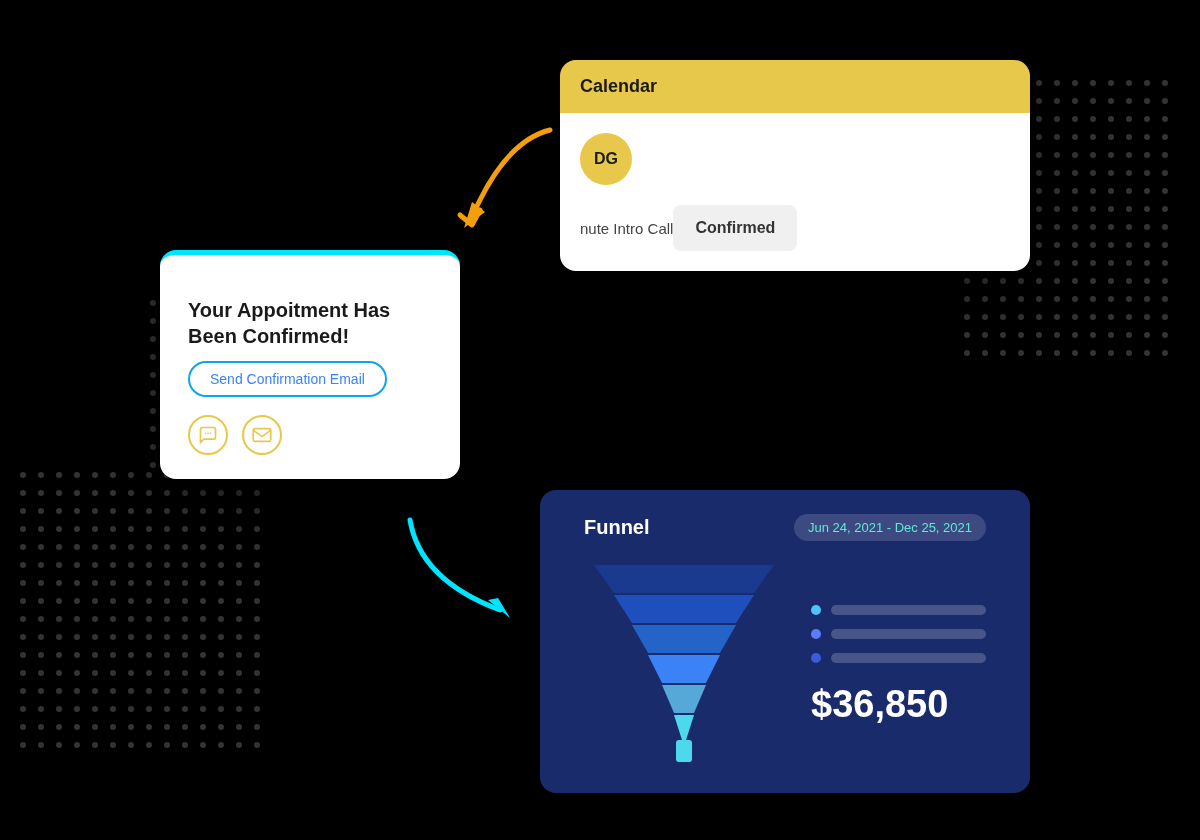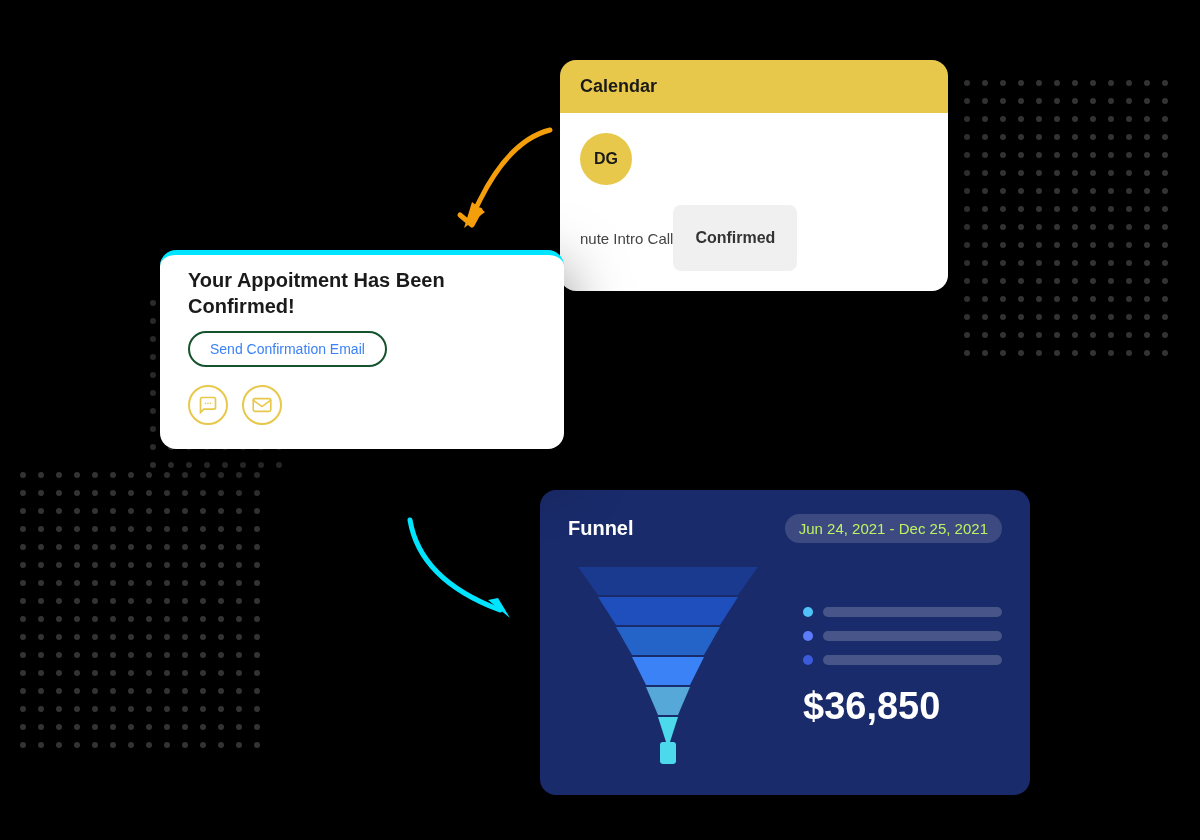--- a/index.html
+++ b/index.html
@@ -45,21 +45,21 @@
       left: 150px;
       grid-template-columns: repeat(8, 18px);
       grid-template-rows: repeat(10, 18px);
     }
 
     
     .calendar-card {
       position: absolute;
       top: 60px;
       left: 560px;
-      width: 388px;
+      width: 470px;
       background: #0f172a;
       border-radius: 16px;
       overflow: hidden;
       box-shadow: 0 20px 60px rgba(0,0,0,0.4);
     }
     .calendar-card-header {
       background: #e8c84a;
       padding: 16px 20px;
     }
     .calendar-card-header-title {
@@ -104,55 +104,55 @@
       align-items: center;
       justify-content: flex-start;
     }
     .calendar-call-label {
       font-size: 15px;
       color: #444;
     }
     .confirmed-badge {
       background: #f0f0f0;
       border-radius: 8px;
-      padding: 24px 22px;
+      padding: 14px 22px;
       font-size: 16px;
       font-weight: 600;
       color: #333;
     }
 
     
     .appointment-card {
       position: absolute;
       top: 250px;
       left: 160px;
-      width: 404px;
+      width: 300px;
       background: #fff;
       border-radius: 16px;
       border-top: 5px solid #00e5ff;
       box-shadow: 0 20px 60px rgba(0,0,0,0.5);
-      padding: 12px 28px 24px;
+      padding: 42px 28px 24px;
       z-index: 10;
     }
     .appointment-title {
       font-size: 20px;
       font-weight: 800;
       color: #1a1a1a;
       line-height: 1.3;
       margin-bottom: 12px;
     }
     .appointment-date {
       font-size: 16px;
       color: #3b82f6;
       font-weight: 600;
       margin-bottom: 18px;
     }
     .send-email-btn {
       display: inline-block;
-      border: 2px solid #14532d;
+      border: 2px solid #0ea5e9;
       border-radius: 20px;
       padding: 8px 20px;
       font-size: 14px;
       color: #3b82f6;
       font-weight: 500;
       margin-bottom: 18px;
       cursor: pointer;
     }
     .appointment-icons {
       display: flex;
@@ -172,45 +172,45 @@
     }
 
     
     .funnel-card {
       position: absolute;
       top: 490px;
       left: 540px;
       width: 490px;
       background: #1a2b6b;
       border-radius: 16px;
-      padding: 24px 28px 28px;
+      padding: 24px 44px 28px;
       box-shadow: 0 20px 60px rgba(0,0,0,0.5);
       z-index: 5;
     }
     .funnel-header {
       display: flex;
       align-items: center;
       justify-content: space-between;
       margin-bottom: 24px;
     }
     .funnel-title {
       font-size: 20px;
       font-weight: 700;
       color: #fff;
     }
     .funnel-date-range {
       background: rgba(255,255,255,0.15);
       border-radius: 20px;
       padding: 6px 14px;
-      font-size: 15px;
-      color: #bef264;
+      font-size: 13px;
+      color: #5eead4;
     }
     .funnel-body {
       display: flex;
-      gap: 35px;
+      gap: 27px;
       align-items: center;
     }
     .funnel-visual {
       flex-shrink: 0;
     }
     .funnel-svg {
       display: block;
     }
     .funnel-right {
       flex: 1;

